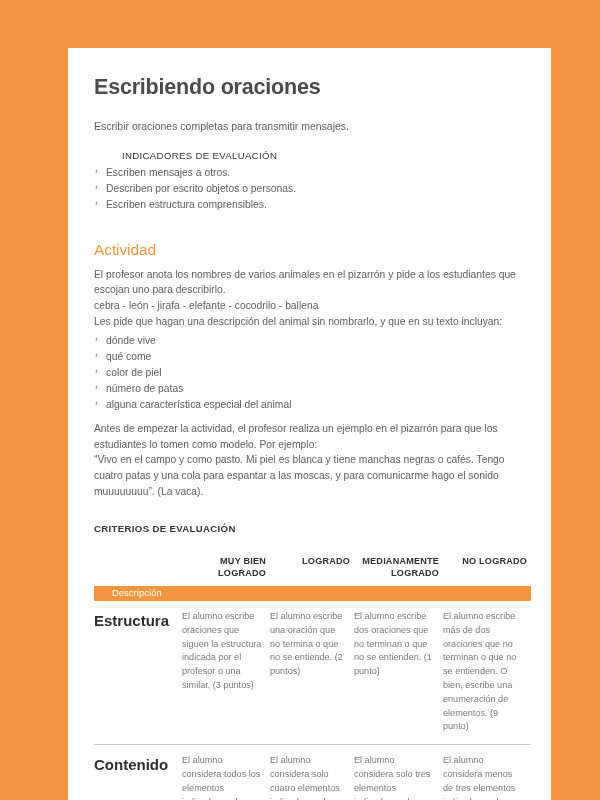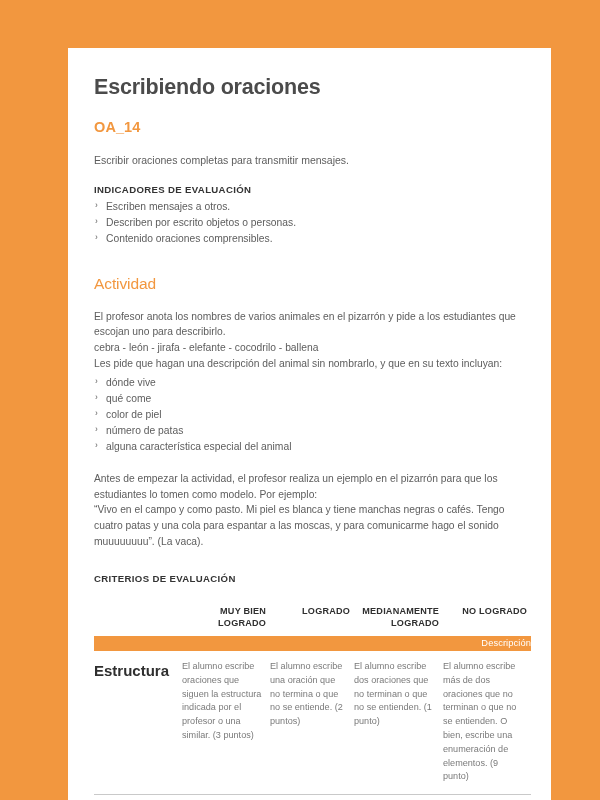--- a/index.html
+++ b/index.html
@@ -37,23 +37,24 @@
   }
   .oa-desc {
     margin-top: 18px;
     font-size: 10.5px;
     color: #5d5d5d;
     line-height: 1.35;
   }
   .sec-head {
     margin-top: 17px;
     font-size: 9.6px;
-    font-weight: bold;
+    font-weight: normal;
     color: #333333;
     letter-spacing: 0.35px;
+    margin-left: 28px;
   }
   ul.chev { list-style: none; margin-top: 4px; }
   ul.chev li {
     position: relative;
     padding-left: 12px;
     font-size: 10.3px;
     color: #5d5d5d;
     line-height: 1.55;
   }
   ul.chev li .chev-icon {
@@ -67,21 +68,21 @@
     margin-top: 28px;
     font-size: 15.5px;
     font-weight: normal;
     color: #F2973F;
     letter-spacing: -0.1px;
   }
   .para {
     font-size: 10.3px;
     color: #5d5d5d;
     line-height: 1.52;
-    margin-top: 16px;
+    margin-top: 8px;
   }
   .para.tight { margin-top: 0px; }
   .crit-head {
     margin-top: 24px;
     font-size: 9.6px;
     font-weight: bold;
     color: #333333;
     letter-spacing: 0.35px;
   }
   
@@ -107,21 +108,20 @@
     letter-spacing: 0.2px;
   }
   .rubric th.blank { background: transparent; }
   .band-row td {
     background: #F2973F;
     padding: 2px 0 3px 18px;
     color: #ffffff;
     font-size: 9.3px;
     font-weight: normal;
     letter-spacing: 0.1px;
-    text-align: right;
   }
   .rubric td.crit {
     font-size: 15px;
     font-weight: bold;
     color: #2f2f2f;
     vertical-align: top;
     padding: 9px 6px 10px 0;
     line-height: 1.45;
   }
   .rubric td.cell {
@@ -136,28 +136,27 @@
   }
 </style>
 </head>
 <body>
 
 <div id="page">
   <div class="inner">
 
     <div class="doc-title">Escribiendo oraciones</div>
 
-    <div class="oa-code">OA_14</div>
     <div class="oa-desc">Escribir oraciones completas para transmitir mensajes.</div>
 
     <div class="sec-head">INDICADORES DE EVALUACIÓN</div>
     <ul class="chev">
       <li><span class="chev-icon">›</span><span>Escriben mensajes a otros.</span></li>
       <li><span class="chev-icon">›</span><span>Describen por escrito objetos o personas.</span></li>
-      <li><span class="chev-icon">›</span><span>Contenido oraciones comprensibles.</span></li>
+      <li><span class="chev-icon">›</span><span>Escriben estructura comprensibles.</span></li>
     </ul>
 
     <div class="act-title">Actividad</div>
     <div class="para">El profesor anota los nombres de varios animales en el pizarrón y pide a los estudiantes que escojan uno para describirlo.</div>
     <div class="para tight">cebra - león - jirafa - elefante - cocodrilo - ballena</div>
     <div class="para tight">Les pide que hagan una descripción del animal sin nombrarlo, y que en su texto incluyan:</div>
 
     <ul class="chev">
       <li><span class="chev-icon">›</span><span>dónde vive</span></li>
       <li><span class="chev-icon">›</span><span>qué come</span></li>

